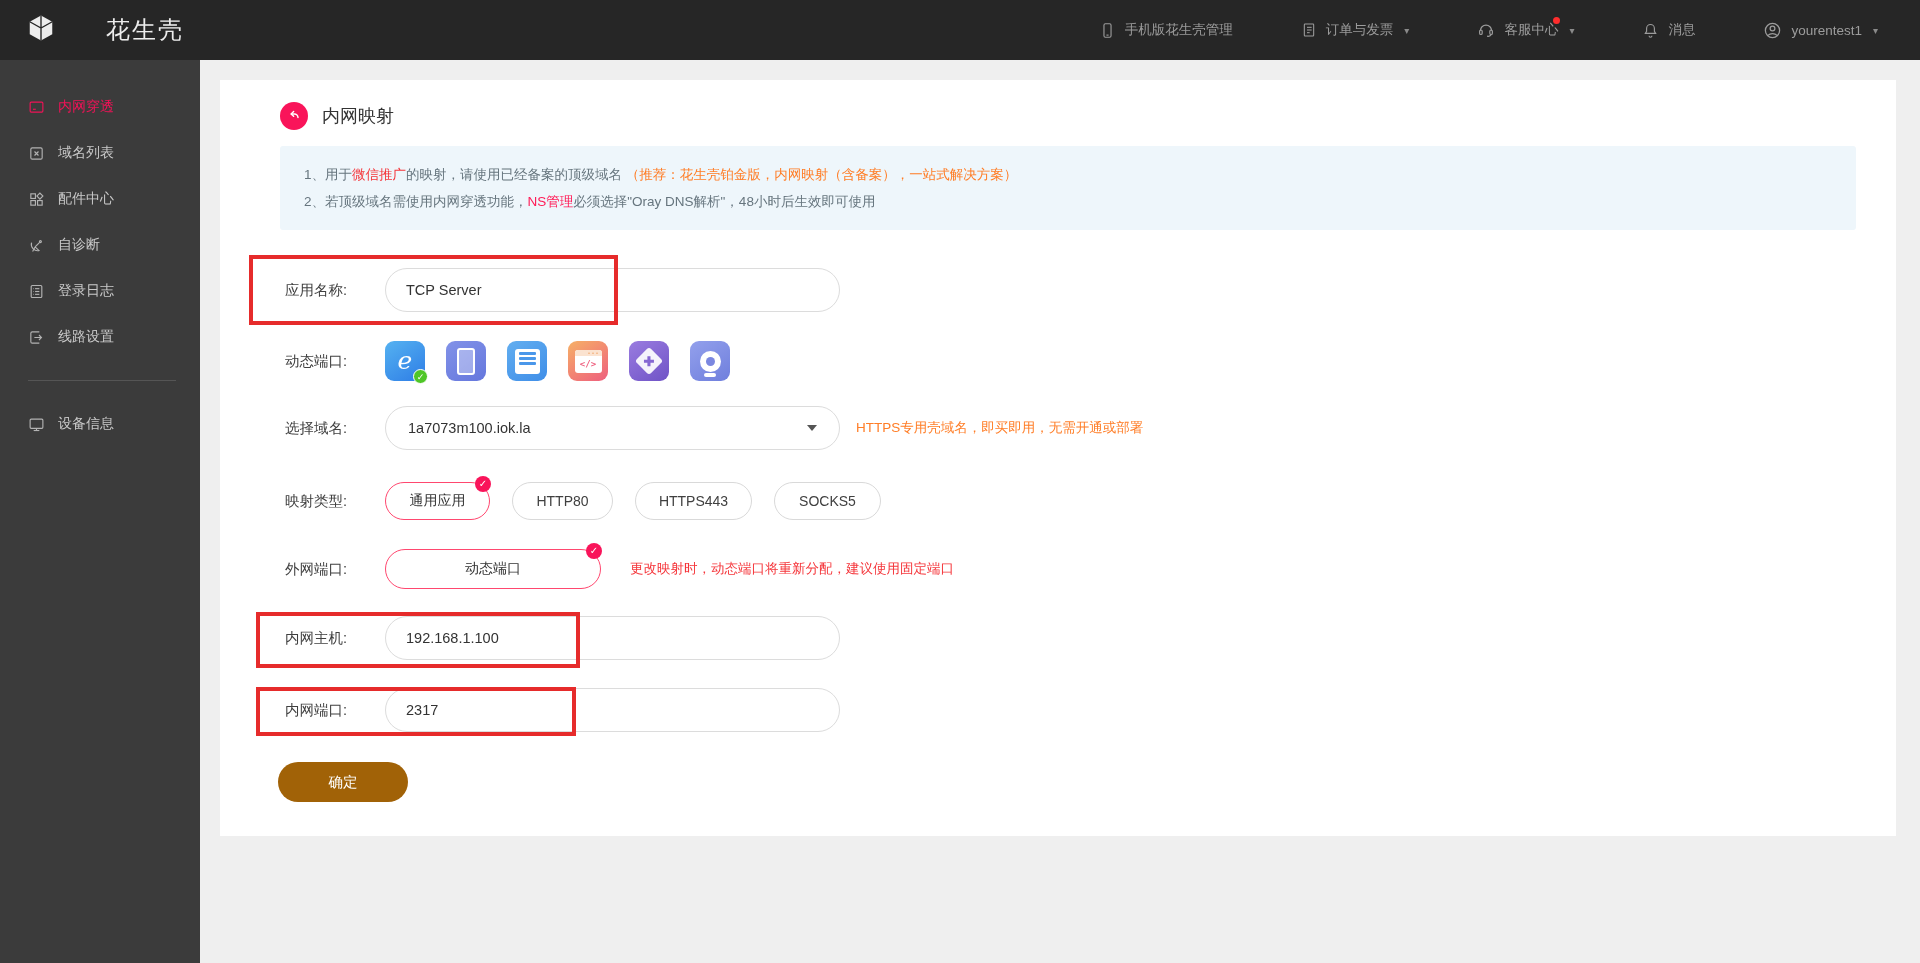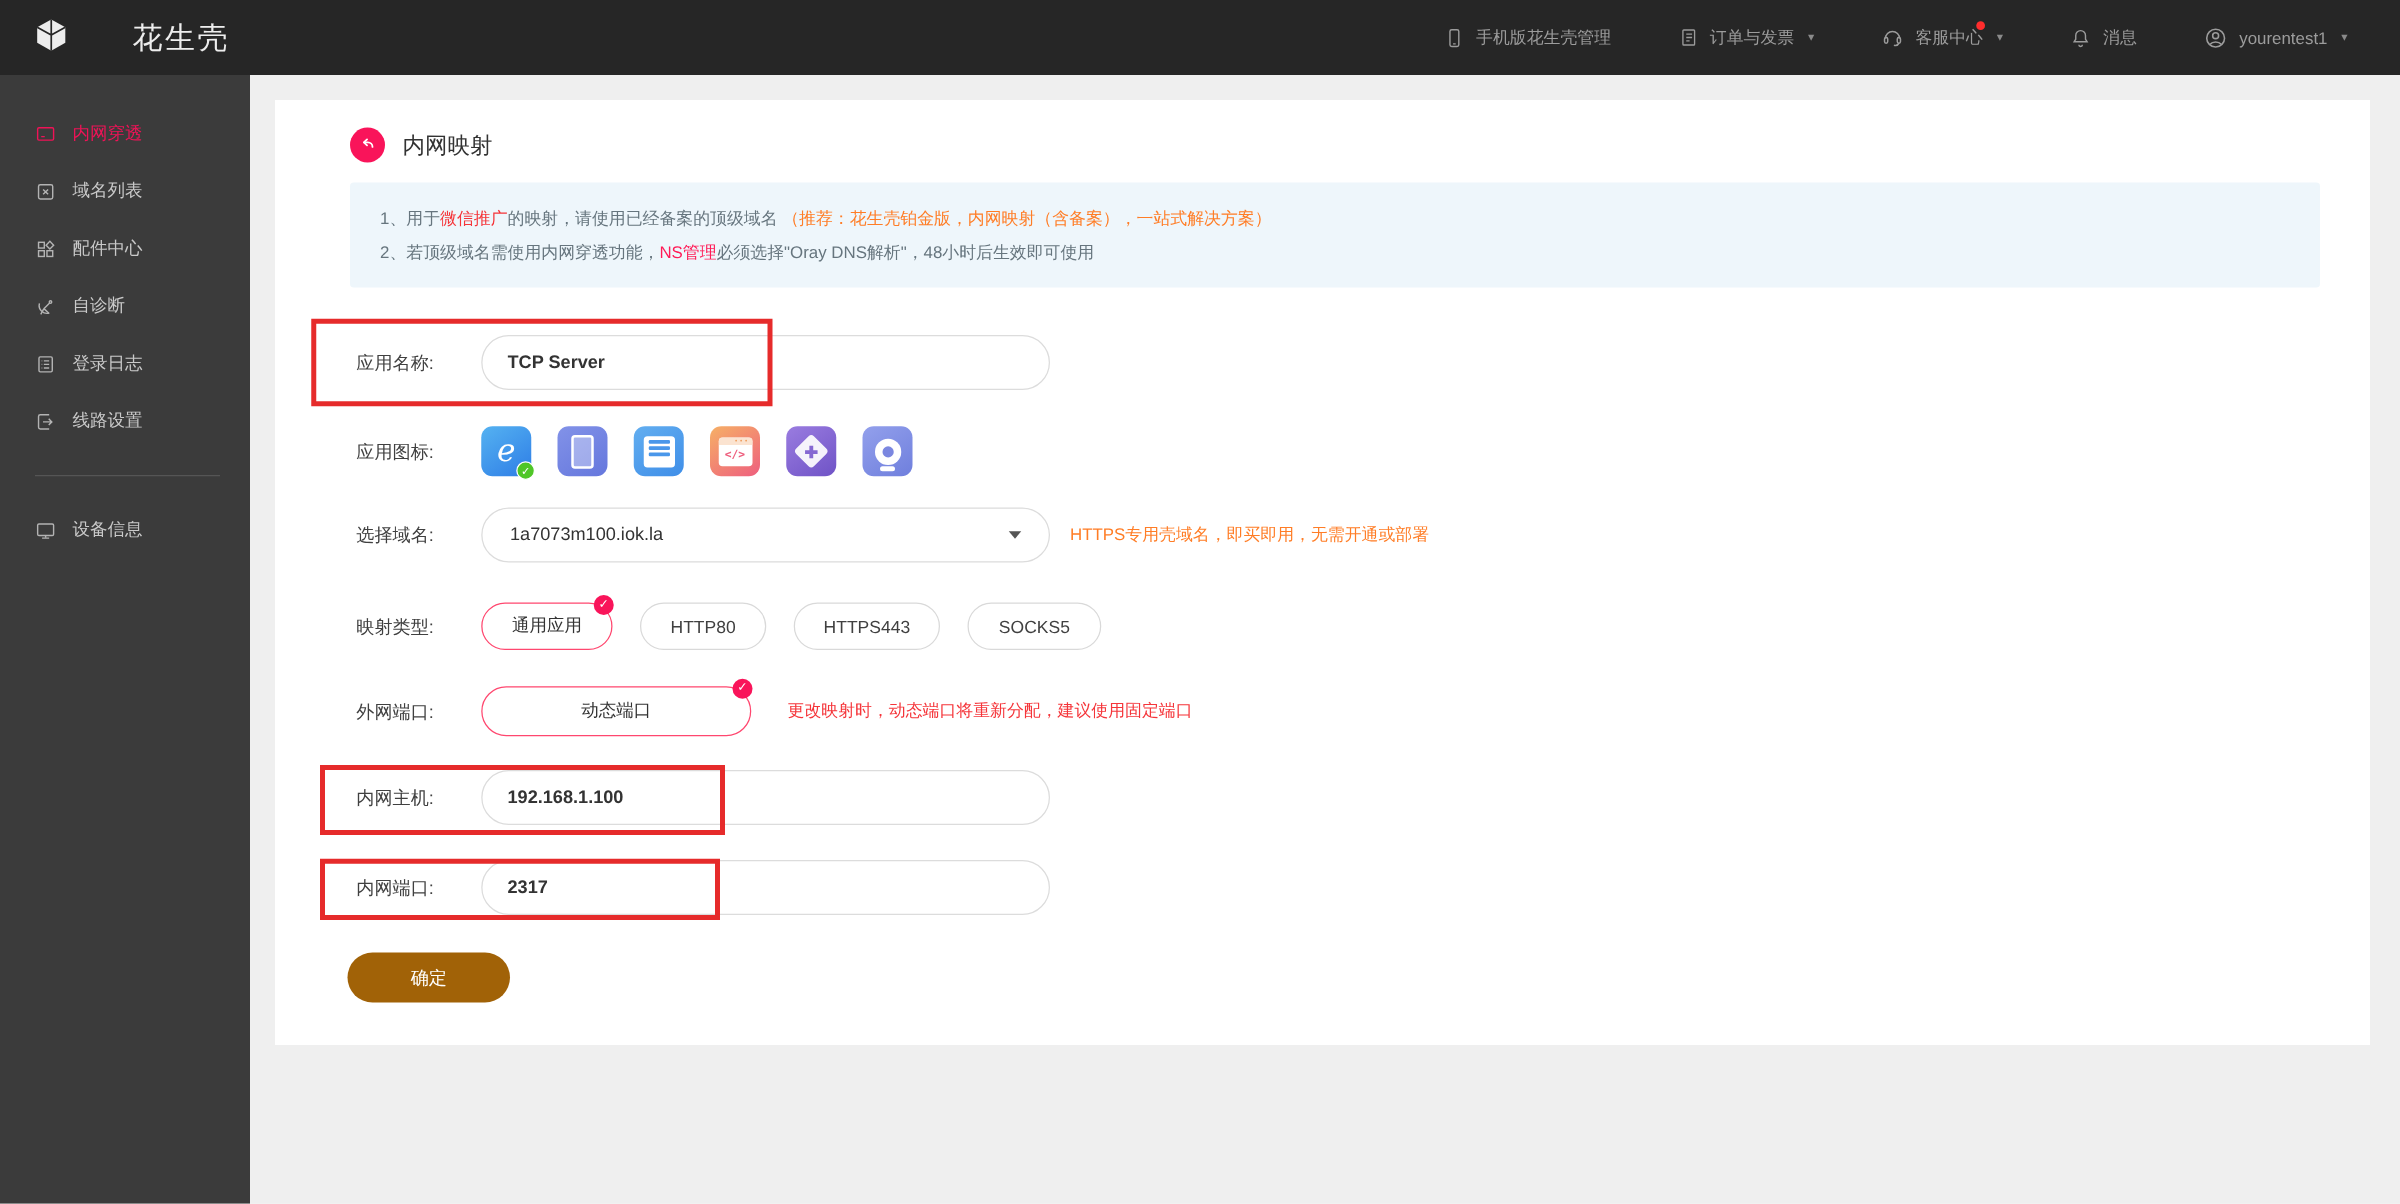--- a/index.html
+++ b/index.html
@@ -7,21 +7,21 @@
   body {
     position:relative; overflow:hidden;
     background:#efefef;
     font-family:"Liberation Sans", sans-serif;
     -webkit-font-smoothing:antialiased;
   }
   
   .topbar{position:absolute;top:0;left:0;right:0;height:60px;background:#262626;display:flex;align-items:center;padding:0 42px 0 26px;z-index:10;}
   .logo{display:flex;align-items:center;gap:10px;cursor:pointer;}
   .logo-text{color:#ededed;font-size:24px;letter-spacing:2px;margin-left:40px;}
-  .top-nav{margin-left:auto;display:flex;align-items:center;gap:54px;}
+  .top-nav{margin-left:auto;display:flex;align-items:center;gap:68px;}
   .nav-item{display:flex;align-items:center;gap:9px;color:#9c9c9c;font-size:13.5px;cursor:pointer;position:relative;}
   .nav-item svg{display:block;}
   .caret{font-size:10px;color:#8a8a8a;margin-left:2px;}
   .red-dot{position:absolute;top:-4px;right:14px;width:7px;height:7px;border-radius:50%;background:#ff2d2d;}
   
   .sidebar{position:absolute;top:60px;left:0;bottom:0;width:200px;background:#3b3b3b;z-index:9;}
   .menu{padding-top:24px;}
   .menu-item{display:flex;align-items:center;gap:13px;height:46px;padding-left:28px;color:#c9c9c9;font-size:14px;cursor:pointer;}
   .menu-item svg{display:block;stroke:#b3b3b3;}
   .menu-item.active{color:#ef1357;}
@@ -33,21 +33,21 @@
   .card-head{position:absolute;left:60px;top:22px;display:flex;align-items:center;gap:14px;}
   .back-btn{width:28px;height:28px;border-radius:50%;background:#f9145a;display:flex;align-items:center;justify-content:center;cursor:pointer;border:none;}
   .page-title{font-size:18px;color:#333;}
   .notice{position:absolute;left:60px;right:40px;top:66px;background:#eef6fb;border-radius:3px;padding:15px 24px;font-size:13.5px;color:#66757e;line-height:27px;}
   .t-red{color:#f5353a;}
   .t-pink{color:#ff1a56;}
   .t-orange{color:#ff7d26;}
   
   .row{position:absolute;left:65px;display:flex;align-items:center;}
   .row .label{width:100px;font-size:14.5px;color:#404040;flex:none;}
-  .text-input{width:455px;height:44px;border:1px solid #dcdcdc;border-radius:22px;padding:0 20px;font-size:14.5px;color:#333;background:#fff;outline:none;font-weight:bold;}
+  .text-input{width:455px;height:44px;border:1px solid #dcdcdc;border-radius:22px;padding:0 20px;font-size:14.5px;color:#333;background:#fff;outline:none;}
   .select{width:455px;height:44px;border:1px solid #dcdcdc;border-radius:22px;padding:0 22px;display:flex;align-items:center;justify-content:space-between;font-size:14.5px;color:#333;background:#fff;cursor:pointer;}
   .sel-caret{width:0;height:0;border-left:5px solid transparent;border-right:5px solid transparent;border-top:6px solid #555;}
   .note{font-size:13.5px;margin-left:16px;}
   .row-appname{top:188px;}
   .row-appicon{top:261px;}
   .row-domain{top:326px;}
   .row-maptype{top:402px;}
   .row-extport{top:469px;}
   .row-lanhost{top:536px;}
   .row-lanport{top:608px;}
@@ -261,21 +261,21 @@
         <span>2、若顶级域名需使用内网穿透功能，</span><span class="t-pink">NS管理</span><span>必须选择"Oray DNS解析"，48小时后生效即可使用</span>
       </div>
     </div>
 
     <div class="row row-appname">
       <span class="label">应用名称:</span>
       <input class="text-input" type="text" value="TCP Server" style="">
     </div>
 
     <div class="row row-appicon">
-      <span class="label">应用图标:</span>
+      <span class="label">动态端口:</span>
       <div class="tiles">
         <div class="tile t-ie">
           <span class="e">e</span>
           <span class="g-badge">✓</span>
         </div>
         <div class="tile t-tablet">
           <span class="pad"></span>
         </div>
         <div class="tile t-server">
           <span class="box">

